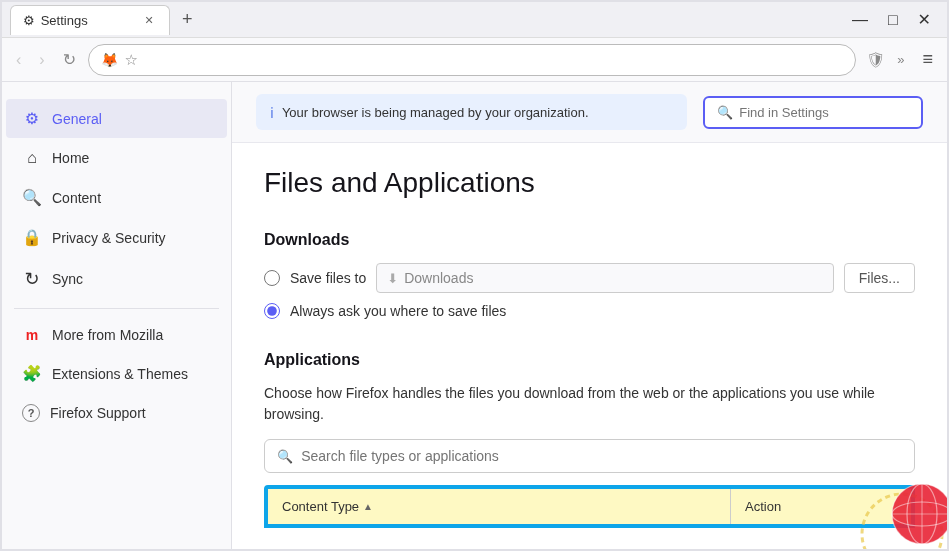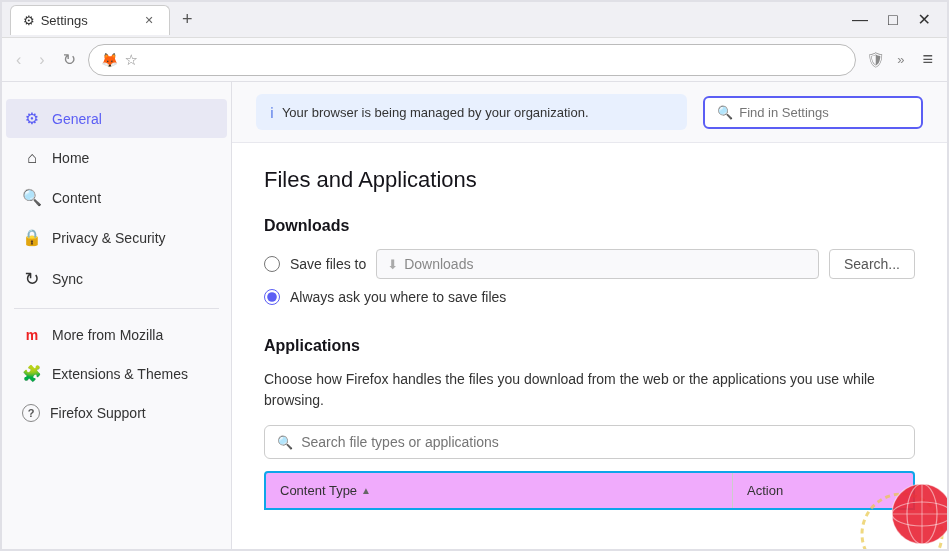--- a/index.html
+++ b/index.html
@@ -45,42 +45,42 @@
     
     .banner-row { display: flex; align-items: center; justify-content: space-between; padding: 12px 24px; background: #f9f9fb; border-bottom: 1px solid #e8e8ee; gap: 16px; }
     .managed-banner { display: flex; align-items: center; gap: 8px; background: #e8f0fe; border-radius: 6px; padding: 8px 14px; font-size: 13px; color: #333; flex: 1; }
     .managed-icon { color: #5b7fe8; font-size: 15px; }
     .find-settings-input { border: 2px solid #5b5ef4; border-radius: 6px; padding: 7px 12px; font-size: 13px; width: 220px; outline: none; display: flex; align-items: center; gap: 6px; background: #fff; }
     .find-settings-input input { border: none; outline: none; font-size: 13px; width: 100%; background: transparent; }
     .search-icon-sm { color: #888; font-size: 13px; }
 
     
     .settings-body { padding: 24px 32px; }
-    .section-title { font-size: 22px; font-weight: 400; color: #15141a; margin-bottom: 24px; }
+    .section-title { font-size: 28px; font-weight: 400; color: #15141a; margin-bottom: 32px; }
     .subsection-title { font-size: 16px; font-weight: 600; color: #15141a; margin-bottom: 14px; }
 
     
     .downloads-section { margin-bottom: 32px; }
     .radio-row { display: flex; align-items: center; gap: 10px; margin-bottom: 10px; }
     .radio-input { width: 16px; height: 16px; accent-color: #5b5ef4; cursor: pointer; }
     .radio-label { font-size: 14px; color: #333; }
     .downloads-path-row { display: flex; align-items: center; gap: 10px; margin-bottom: 10px; }
     .path-input-wrap { flex: 1; border: 1px solid #ccc; border-radius: 4px; padding: 6px 10px; font-size: 14px; color: #888; display: flex; align-items: center; gap: 6px; background: #f9f9fb; }
     .path-icon { color: #aaa; font-size: 13px; }
     .browse-btn { background: none; border: 1px solid #ccc; border-radius: 4px; padding: 6px 14px; font-size: 14px; color: #555; cursor: pointer; white-space: nowrap; }
 
     
     .applications-section {}
     .applications-desc { font-size: 14px; color: #333; line-height: 1.5; margin-bottom: 14px; }
     .search-apps-wrap { border: 1px solid #ccc; border-radius: 6px; padding: 8px 12px; display: flex; align-items: center; gap: 8px; margin-bottom: 12px; }
     .search-apps-icon { color: #888; font-size: 13px; }
     .search-apps-input { border: none; outline: none; font-size: 14px; color: #888; flex: 1; background: transparent; }
 
     
-    .table-header { display: flex; border: 2px solid #0ea5e9; border-radius: 4px 4px 0 0; background: #f0abfc; }
+    .table-header { display: flex; border: 4px solid #0ea5e9; border-radius: 4px 4px 0 0; background: #fef9c3; }
     .table-col { padding: 10px 14px; font-size: 13px; color: #333; font-weight: 500; display: flex; align-items: center; gap: 4px; }
     .table-col:first-child { flex: 1; border-right: 1px solid #ccc; }
     .table-col:last-child { width: 180px; }
     .sort-icon { font-size: 10px; color: #666; }
 
     .content-wrapper { position: relative; flex: 1; overflow: hidden; display: flex; flex-direction: column; }
   </style>
 </head>
 <body>
 
@@ -173,21 +173,21 @@
 
             <div class="downloads-path-row">
               <div class="radio-row" style="margin-bottom:0;">
                 <input type="radio" class="radio-input" name="download-action" style="">
                 <span class="radio-label">Save files to</span>
               </div>
               <div class="path-input-wrap">
                 <span class="path-icon">⬇</span>
                 <span>Downloads</span>
               </div>
-              <button class="browse-btn">Search...</button>
+              <button class="browse-btn">Files...</button>
             </div>
 
             <div class="radio-row">
               <input type="radio" class="radio-input" name="download-action" checked="" style="">
               <span class="radio-label">Always ask you where to save files</span>
             </div>
           </div>
 
           <div class="applications-section">
             <h2 class="subsection-title">Applications</h2>

